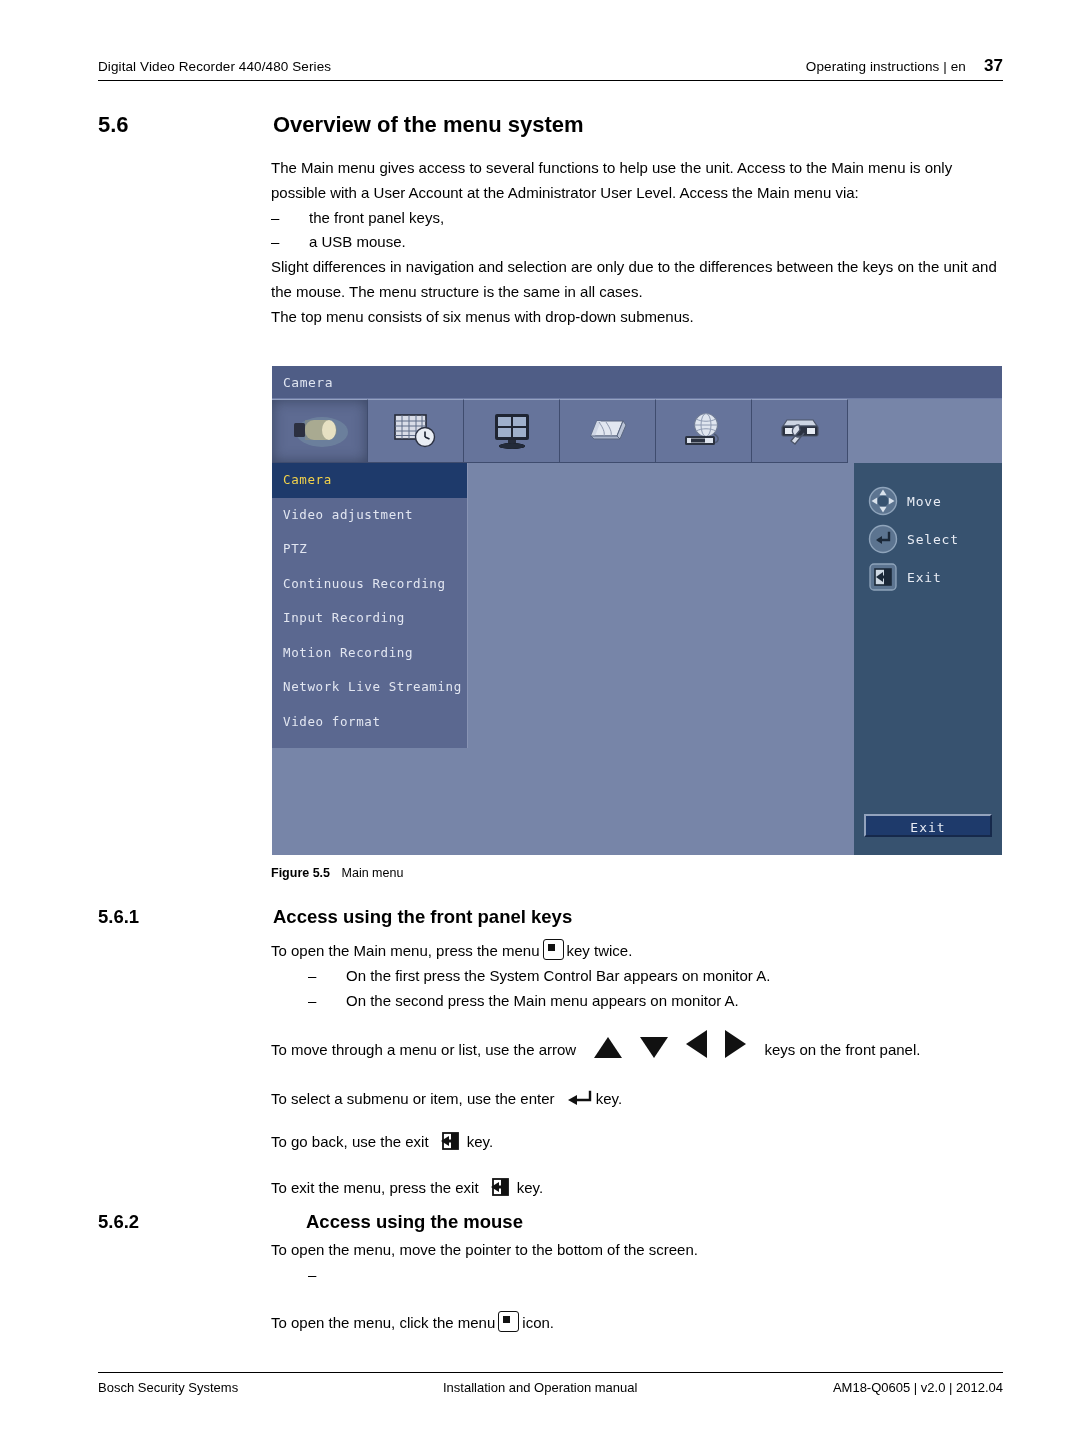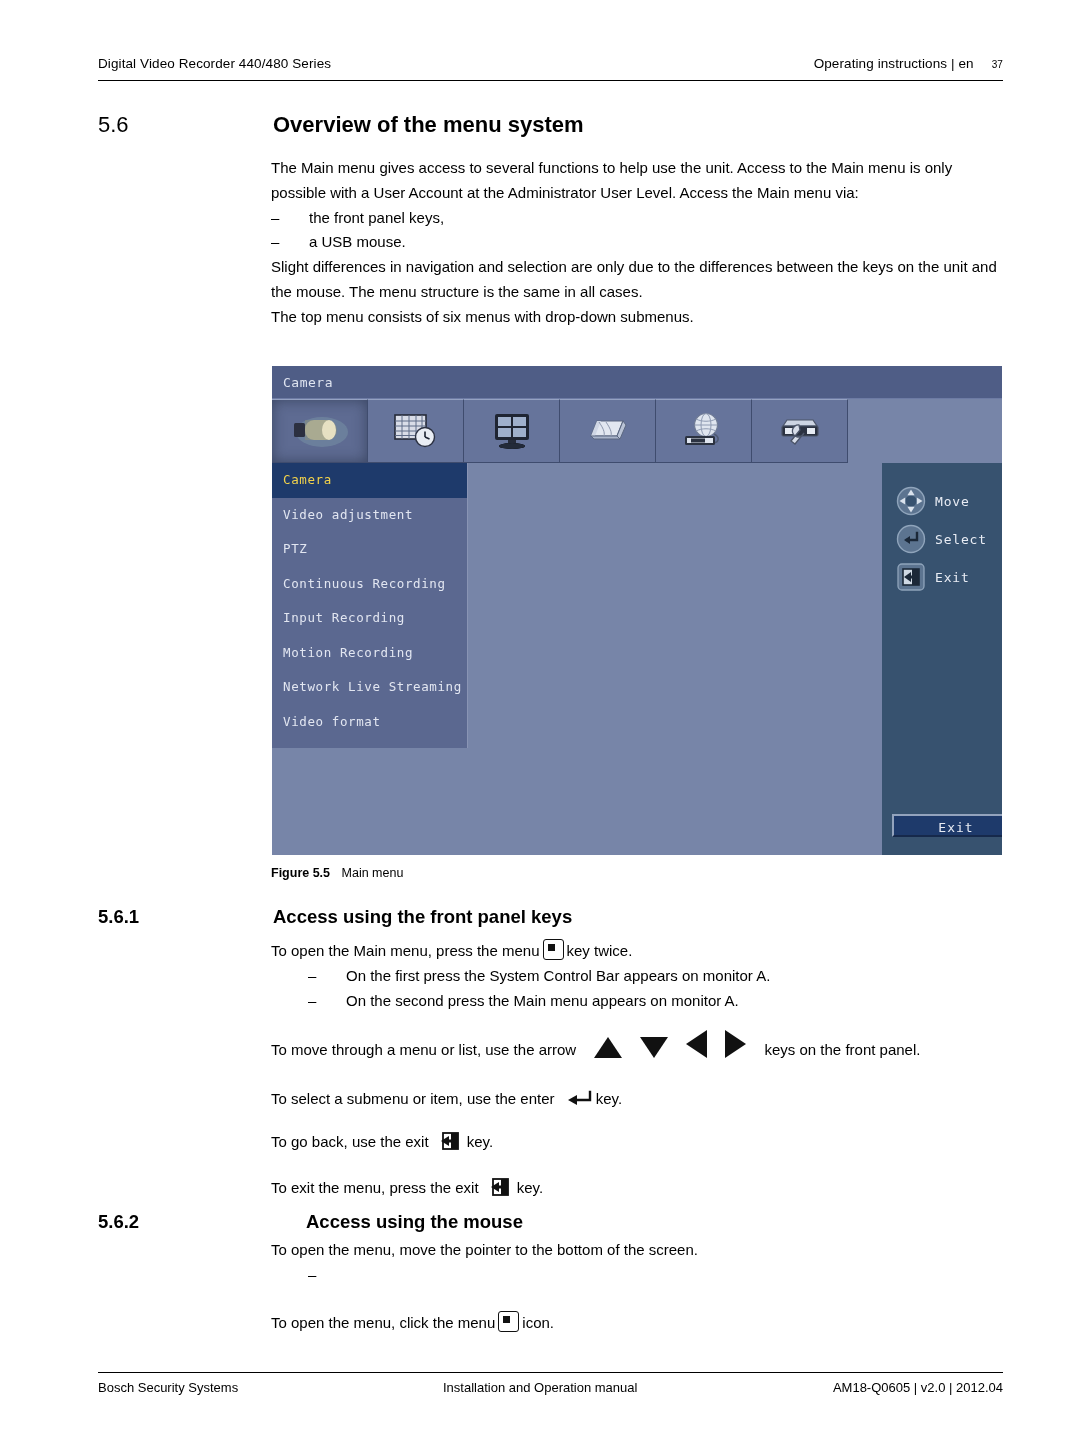--- a/index.html
+++ b/index.html
@@ -33,22 +33,22 @@
     font-size: 13.5px;
     letter-spacing: 0.1px;
     text-align: center;
   }
   .header-right {
     display: flex;
     align-items: baseline;
     gap: 18px;
   }
   .header-page-num {
-    font-weight: normal;
-    font-size: 10px;
+    font-weight: bold;
+    font-size: 17px;
   }
   .header-rule {
     position: absolute;
     left: 98px;
     top: 80px;
     width: 905px;
     height: 0;
     border-top: 1.6px solid #000;
   }
 
@@ -57,21 +57,21 @@
     position: absolute;
     left: 98px;
     top: 112px;
     width: 905px;
     display: flex;
   }
   .sec-num {
     width: 175px;
     flex: 0 0 175px;
     font-size: 22px;
-    font-weight: normal;
+    font-weight: bold;
   }
   .sec-title {
     font-size: 22px;
     font-weight: bold;
   }
 
   .sec-head-sub {
     position: absolute;
     left: 98px;
     width: 905px;
@@ -242,21 +242,21 @@
   .dvr-menu-item.active {
     background: #1e3a6b;
     color: #f2d24b;
   }
 
   .dvr-rightpanel {
     position: absolute;
     right: 0;
     top: 97px;
     bottom: 0;
-    width: 120px;
+    width: 148px;
     background: #37526f;
   }
   .dvr-hint {
     display: flex;
     align-items: center;
     gap: 9px;
     height: 38px;
     padding-left: 14px;
   }
   .dvr-hint:first-child { margin-top: 19px; }

